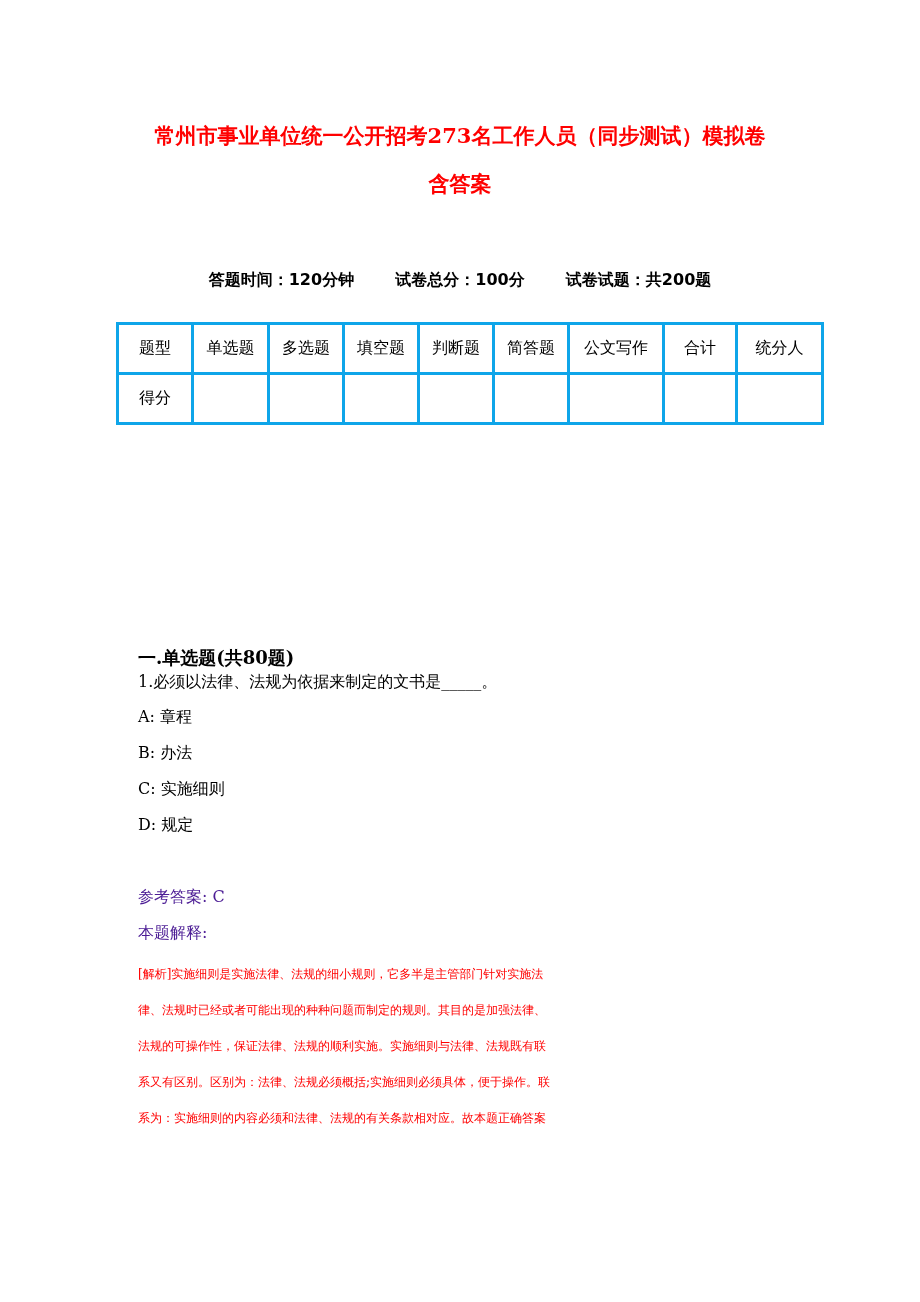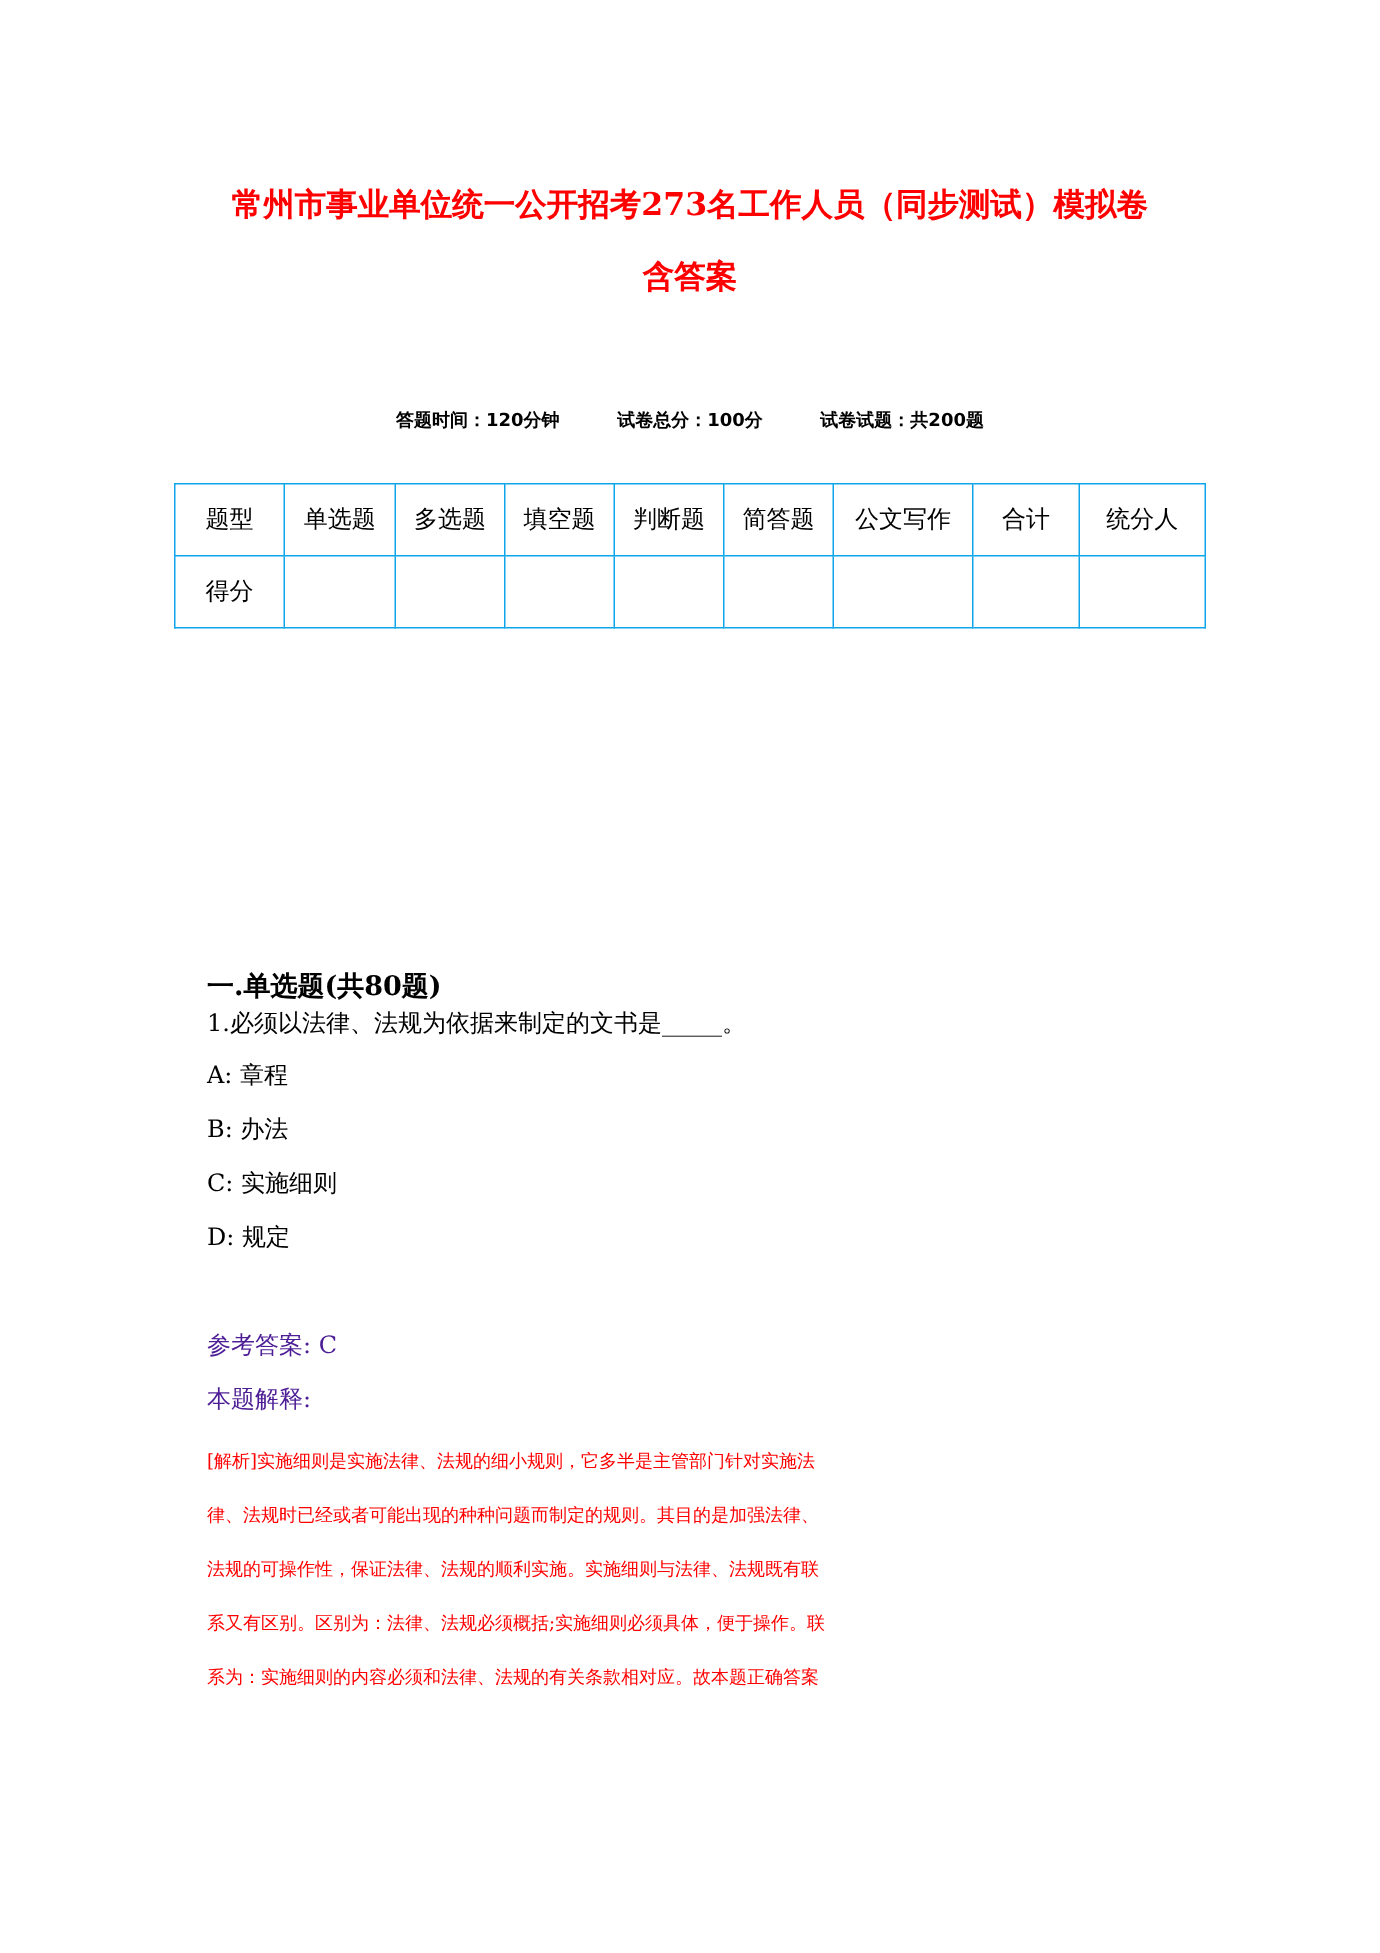--- a/index.html
+++ b/index.html
@@ -9,32 +9,32 @@
     .title-line {
       position: absolute; left: 0; width: 920px; text-align: center;
       color: #ff0000; font-family: "DejaVu Serif", serif; font-weight: bold;
       font-size: 21px; line-height: 30px; white-space: nowrap;
     }
     .title-line.l1 { top: 121px; }
     .title-line.l2 { top: 169px; }
 
     .meta {
       position: absolute; top: 266px; left: 0; width: 920px; text-align: center;
-      font-family: "DejaVu Sans", sans-serif; font-weight: bold; font-size: 12px; line-height: 28px;
+      font-family: "DejaVu Sans", sans-serif; font-weight: bold; font-size: 16px; line-height: 28px;
       white-space: nowrap;
     }
     .meta span { display: inline-block; }
     .meta .gap { width: 30px; }
 
     table.score {
       position: absolute; left: 116px; top: 322px; border-collapse: collapse;
       font-family: "DejaVu Sans", sans-serif; font-size: 16px;
     }
     table.score td {
-      border: 1px solid #0ea5e9; height: 47px; text-align: center; padding: 0; vertical-align: middle;
+      border: 3px solid #0ea5e9; height: 47px; text-align: center; padding: 0; vertical-align: middle;
     }
 
     .section-title {
       position: absolute; left: 138px; top: 622px;
       font-family: "DejaVu Serif", serif; font-size: 18px; font-weight: bold; line-height: 28px; white-space: nowrap; margin-top: 22px;
     }
     .q-line {
       position: absolute; left: 138px; font-family: "DejaVu Serif", serif; font-size: 16px; line-height: 24px; white-space: nowrap;
     }
     .red { color: #4c1d95; }

